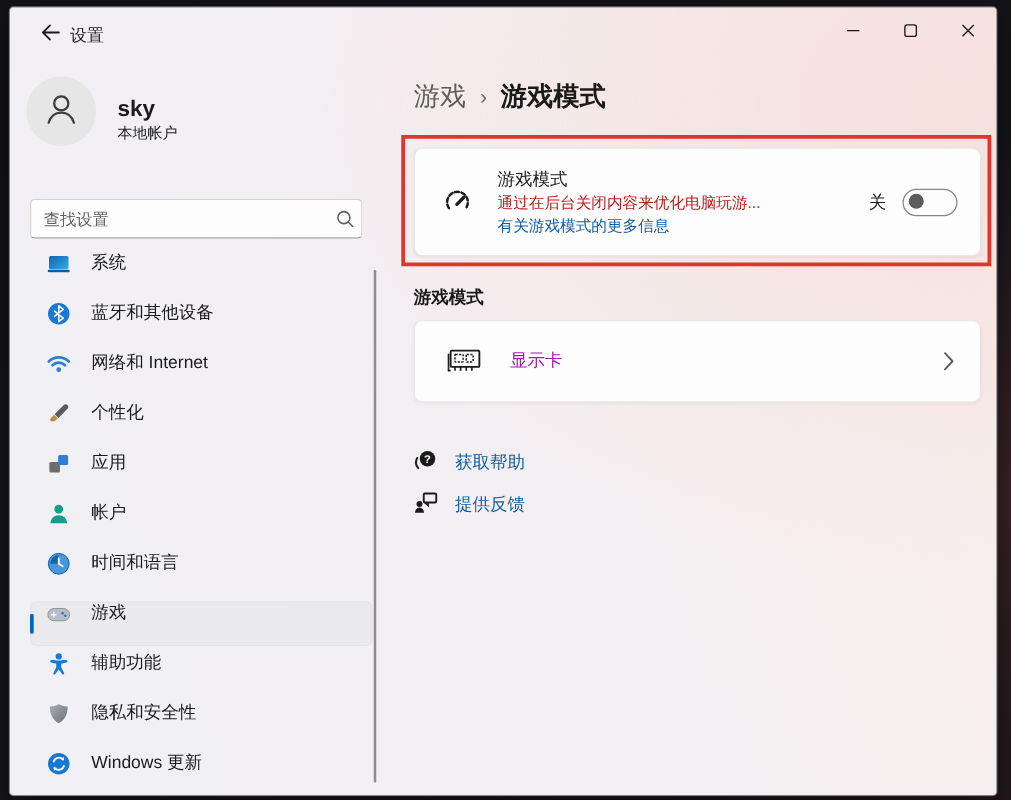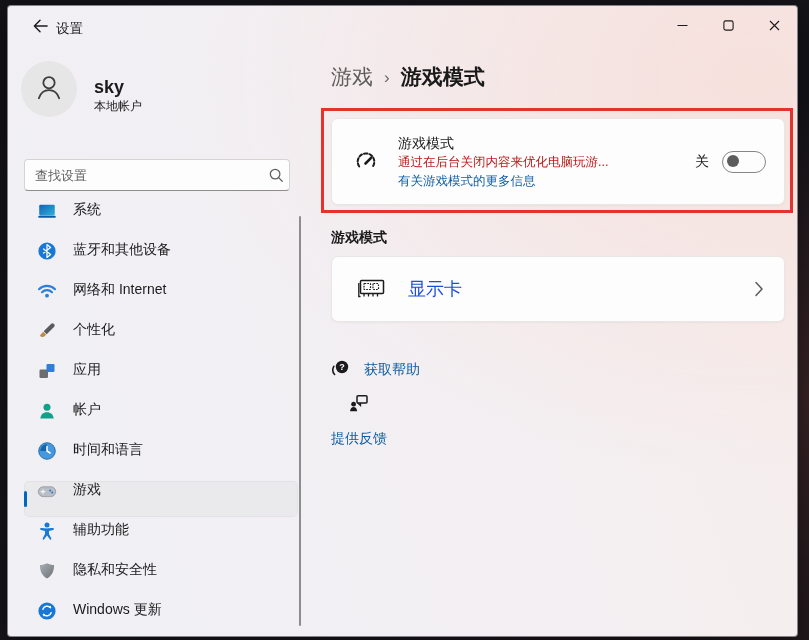--- a/index.html
+++ b/index.html
@@ -51,21 +51,21 @@
   .gm-desc{font-size:12.5px;color:#b91c1c;line-height:19px;}
   .gm-link{font-size:12.5px;color:#115ea3;line-height:19px;cursor:pointer;}
   .gm-right{display:flex;align-items:center;margin-right:18px;gap:13px;}
   .toggle-label{font-size:14px;color:#1a1a1a;}
   .toggle{width:42px;height:20px;border:1px solid #868686;border-radius:11px;background:#fdfdfd;position:relative;cursor:pointer;flex:none;}
   .toggle .knob{position:absolute;left:4px;top:3px;width:12px;height:12px;border-radius:50%;background:#5c5c5c;}
 
   .section-header{position:absolute;left:323px;top:223px;font-size:14px;font-weight:bold;color:#1a1a1a;}
   .gpu-card{left:323px;top:250px;width:452px;height:64px;display:flex;align-items:center;cursor:pointer;}
   .gpu-ico{margin-left:25px;display:flex;flex:none;}
-  .gpu-label{margin-left:21px;font-size:18px;color:#1d4ed8;flex:1;}
+  .gpu-label{margin-left:21px;font-size:14px;color:#a21caf;flex:1;}
   .gpu-chevron{margin-right:20px;display:flex;}
 
   .help-link{position:absolute;left:323px;height:22px;display:flex;align-items:center;gap:13px;cursor:pointer;}
   .help-link .txt{font-size:14px;color:#115ea3;}
 </style>
 </head>
 <body>
 
 <div class="stage">
   <div class="window">
@@ -308,21 +308,21 @@
       <span>
         <svg width="20" height="20" viewBox="0 0 20 20">
             <circle cx="11" cy="9" r="6.2" fill="#1b1b1b"></circle>
             <text x="11" y="12.2" text-anchor="middle" font-size="9" font-weight="bold" fill="#fff" font-family="Liberation Sans,sans-serif">?</text>
             <path d="M3.6 16.5c-2-2.2-2.3-5.5-.8-8.2" stroke="#1b1b1b" stroke-width="1.6" fill="none" stroke-linecap="round"></path>
           </svg>
       </span>
       <span class="txt">获取帮助</span>
     </div>
 
-    <div class="help-link" style="top:387px;flex-direction:column;">
+    <div class="help-link" style="top:387px;">
       <span>
         <svg width="20" height="20" viewBox="0 0 20 20">
             <rect x="8" y="2.8" width="10" height="7.2" rx="1" stroke="#1b1b1b" stroke-width="1.5" fill="none"></rect>
             <path d="M11.5 10v2.5L8.8 10" stroke="#1b1b1b" stroke-width="1.3" fill="none"></path>
             <circle cx="4.6" cy="11.2" r="2.4" fill="#1b1b1b"></circle>
             <path d="M1 18.2c.3-2.9 1.8-4.3 3.6-4.3s3.3 1.4 3.6 4.3z" fill="#1b1b1b"></path>
           </svg>
       </span>
       <span class="txt">提供反馈</span>
     </div>

